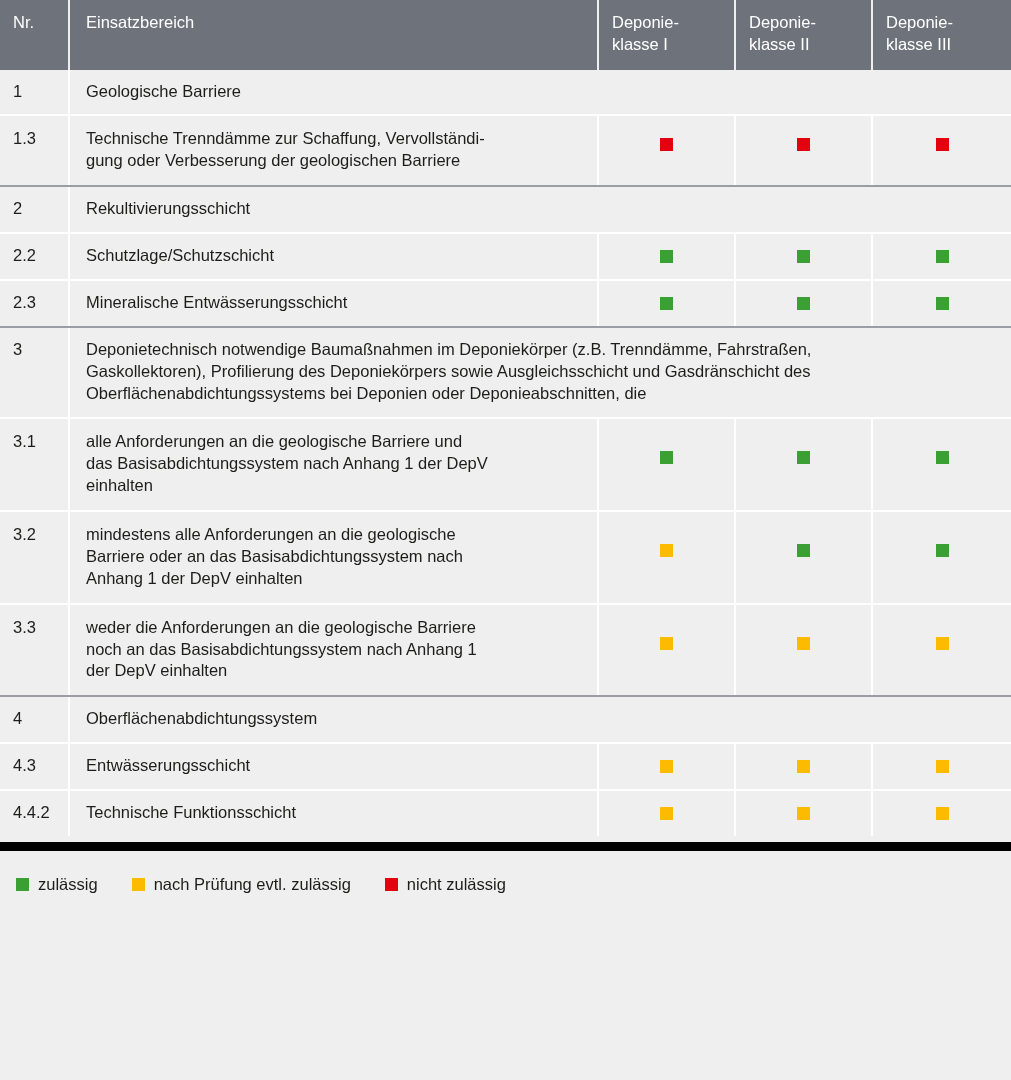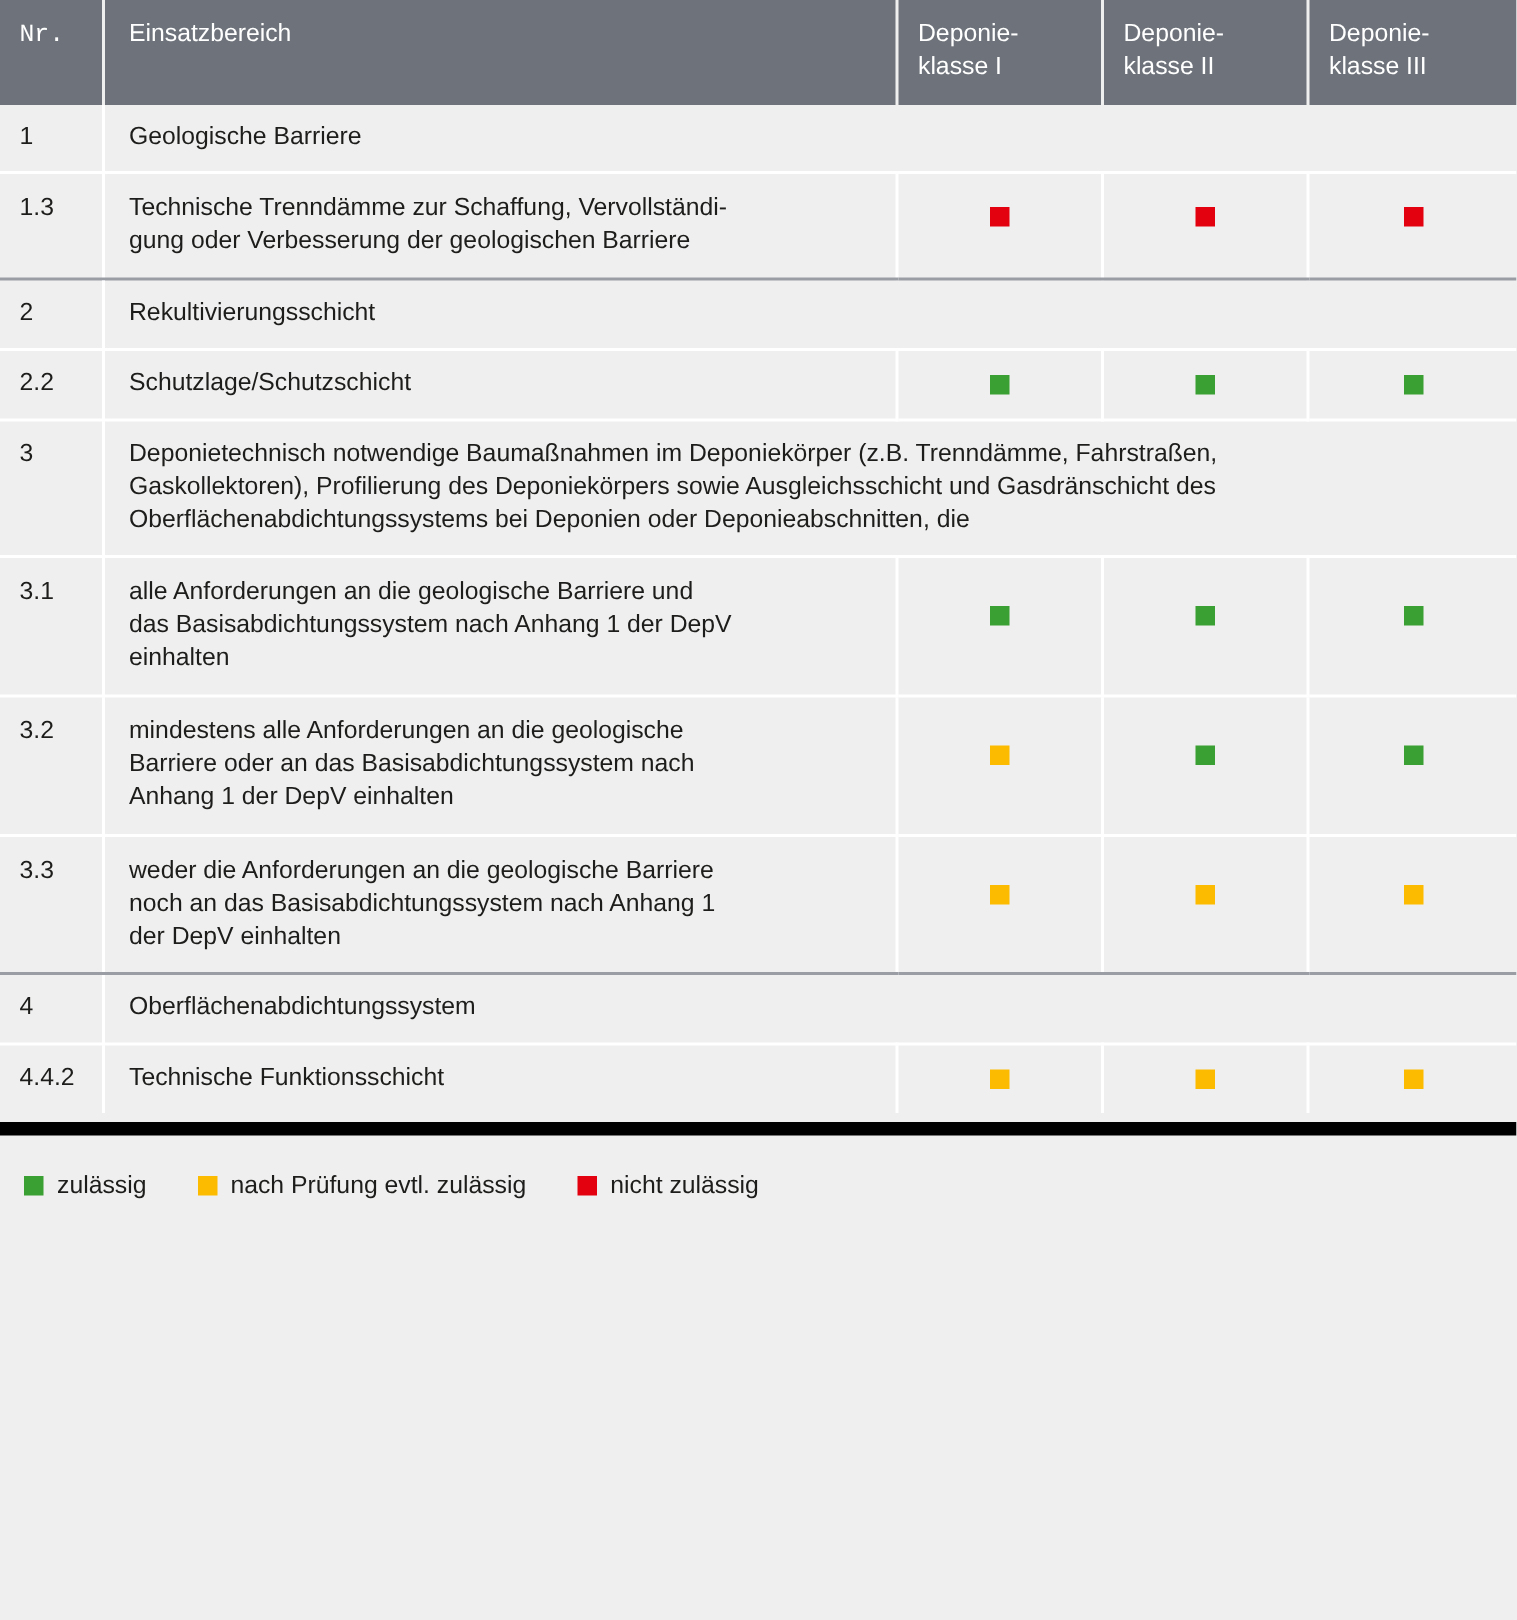--- a/index.html
+++ b/index.html
@@ -40,21 +40,21 @@
     color: #ffffff;
     font-weight: normal;
     text-align: left;
     vertical-align: top;
     padding: 12px 13px 14px 13px;
     line-height: 1.32;
     font-size: 16.5px;
     border-right: 2px solid #efefef;
   }
   thead th.last { border-right: none; }
-  thead th.nr   { padding-left: 13px; font-family: Liberation Mono, monospace; }
+  thead th.nr   { padding-left: 13px; }
   thead th.text { padding-left: 16px; }
 
   tbody td {
     background: #efefef;
     vertical-align: top;
     padding: 12px 13px 13px 13px;
     line-height: 1.33;
     border-right: 2px solid #ffffff;
     border-bottom: 2px solid #ffffff;
   }
@@ -191,20 +191,41 @@
             <div class="mark-wrap" style="height: 100%;">
               <span class="sq green" style="background: rgb(58, 160, 51);"></span>
             </div>
           </td>
           <td class="mark last" style="height: 1px;">
             <div class="mark-wrap" style="height: 100%;">
               <span class="sq green" style="background: rgb(58, 160, 51);"></span>
             </div>
           </td>
         </tr>
+        <tr class="group-end short">
+          <td class="nr">2.3</td>
+          <td class="text">
+            <span class="cell-lines">Mineralische Entwässerungsschicht</span>
+          </td>
+          <td class="mark" style="height: 1px;">
+            <div class="mark-wrap" style="height: 100%;">
+              <span class="sq green" style="background: rgb(58, 160, 51);"></span>
+            </div>
+          </td>
+          <td class="mark" style="height: 1px;">
+            <div class="mark-wrap" style="height: 100%;">
+              <span class="sq green" style="background: rgb(58, 160, 51);"></span>
+            </div>
+          </td>
+          <td class="mark last" style="height: 1px;">
+            <div class="mark-wrap" style="height: 100%;">
+              <span class="sq green" style="background: rgb(58, 160, 51);"></span>
+            </div>
+          </td>
+        </tr>
         <tr class="short">
           <td class="nr">3</td>
           <td class="text span" colspan="4">
             <span class="cell-lines">Deponietechnisch notwendige Baumaßnahmen im Deponiekörper (z.B. Trenndämme, Fahrstraßen,</span>
             <span class="cell-lines">Gaskollektoren), Profilierung des Deponiekörpers sowie Ausgleichsschicht und Gasdränschicht des</span>
             <span class="cell-lines">Oberflächenabdichtungssystems bei Deponien oder Deponieabschnitten, die</span>
           </td>
         </tr>
         <tr>
           <td class="nr">3.1</td>
@@ -272,20 +293,41 @@
           <td class="mark last" style="height: 1px;">
             <div class="mark-wrap" style="height: 100%;">
               <span class="sq yellow" style="background: rgb(253, 187, 0);"></span>
             </div>
           </td>
         </tr>
         <tr class="short">
           <td class="nr">4</td>
           <td class="text span" colspan="4">
             <span class="cell-lines">Oberflächenabdichtungssystem</span>
+          </td>
+        </tr>
+        <tr class="short">
+          <td class="nr">4.3</td>
+          <td class="text">
+            <span class="cell-lines">Entwässerungsschicht</span>
+          </td>
+          <td class="mark" style="height: 1px;">
+            <div class="mark-wrap" style="height: 100%;">
+              <span class="sq yellow" style="background: rgb(253, 187, 0);"></span>
+            </div>
+          </td>
+          <td class="mark" style="height: 1px;">
+            <div class="mark-wrap" style="height: 100%;">
+              <span class="sq yellow" style="background: rgb(253, 187, 0);"></span>
+            </div>
+          </td>
+          <td class="mark last" style="height: 1px;">
+            <div class="mark-wrap" style="height: 100%;">
+              <span class="sq yellow" style="background: rgb(253, 187, 0);"></span>
+            </div>
           </td>
         </tr>
         <tr class="table-end short">
           <td class="nr">4.4.2</td>
           <td class="text">
             <span class="cell-lines">Technische Funktionsschicht</span>
           </td>
           <td class="mark" style="height: 1px;">
             <div class="mark-wrap" style="height: 100%;">
               <span class="sq yellow" style="background: rgb(253, 187, 0);"></span>

